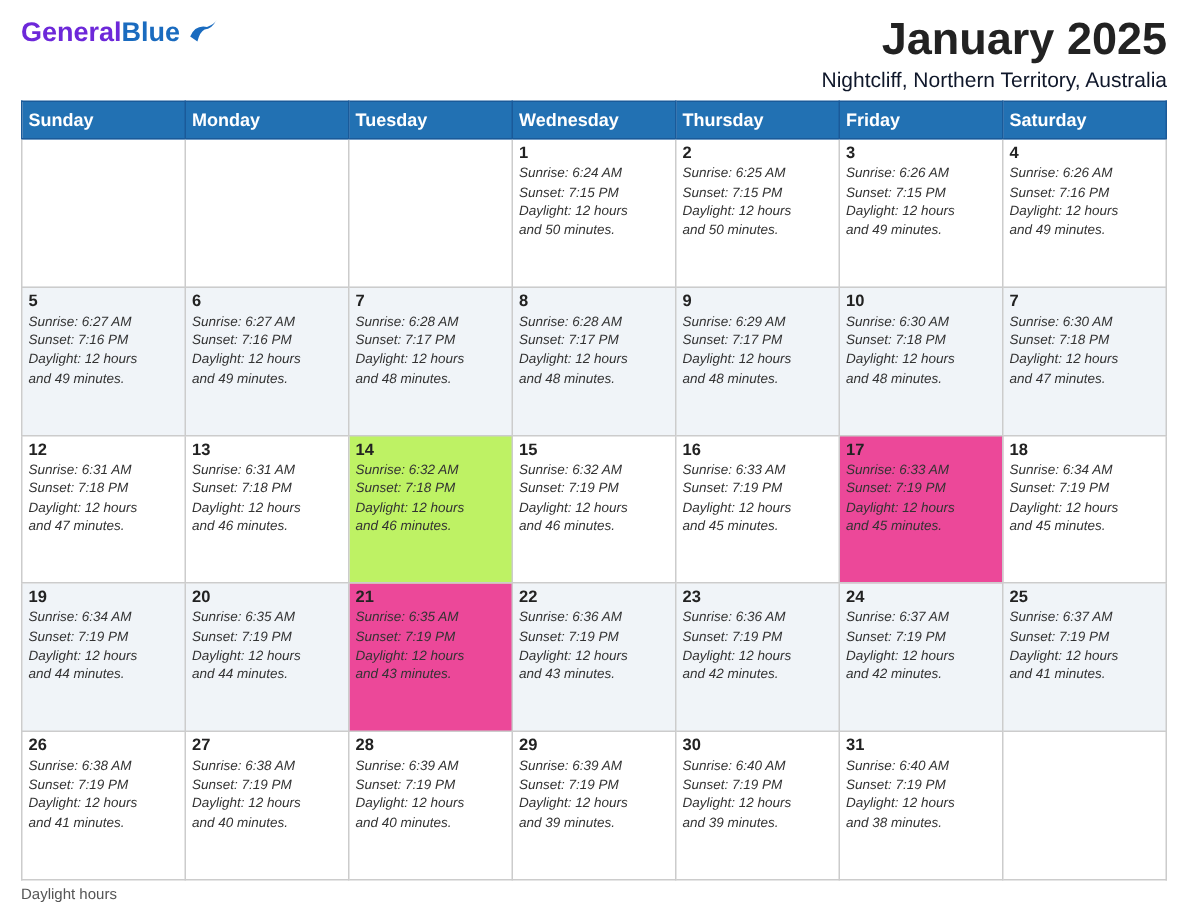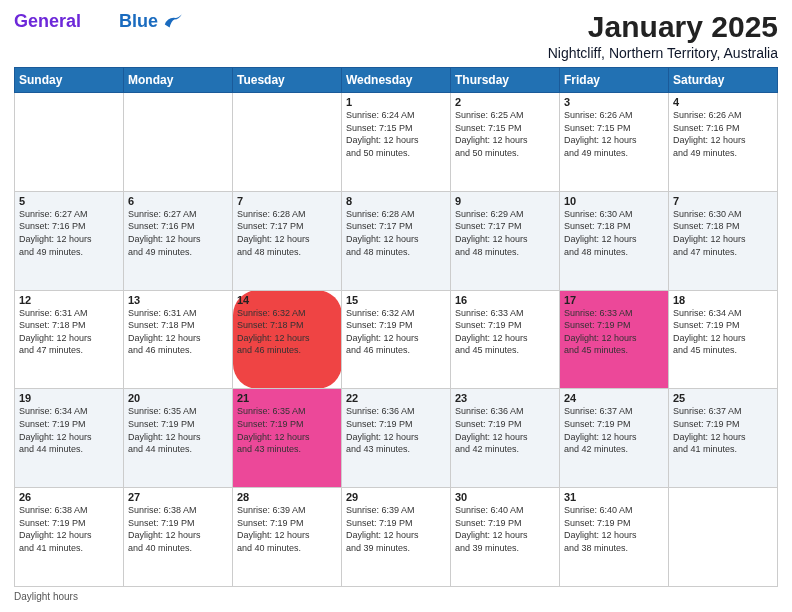--- a/index.html
+++ b/index.html
@@ -94,41 +94,42 @@
       font-size: 11px;
       font-weight: bold;
       color: #222;
       display: block;
       margin-bottom: 1px;
     }
     .day-info {
       font-size: 9px;
       color: #333;
       line-height: 1.4;
+      font-style: italic;
     }
     .empty {
       background: #fff;
     }
     .footer-note {
       font-size: 10px;
       color: #555;
       margin-top: 4px;
       text-align: left;
     }
   </style>
 </head>
 <body>
 
 <div class="page">
   <div class="header">
     <div class="logo">
       <div style="display:flex;flex-direction:column;align-items:flex-start;">
         <div style="display:flex;align-items:center;gap:2px;">
           <span class="logo-text">
-            <span>General</span><span style="color:#1a6bbf;padding-left:38px;">Blue</span>
+            <span>General</span><span style="color:#1a6bbf;">Blue</span>
           </span>
           <svg class="logo-bird" viewBox="0 0 30 30">
             <path d="M6,18 Q10,8 20,10 Q26,8 28,4 Q24,12 18,12 Q14,14 12,22 Z" fill="#1a6bbf"></path>
           </svg>
         </div>
       </div>
     </div>
     <div class="title-block">
       <div class="main-title">January 2025</div>
       <div class="sub-title">Nightcliff, Northern Territory, Australia</div>
@@ -240,21 +241,21 @@
 Daylight: 12 hours
 and 47 minutes.</div>
           </td>
           <td style="background: rgb(255, 255, 255);">
             <span class="day-num">13</span>
             <div class="day-info" style="white-space: pre-line;">Sunrise: 6:31 AM
 Sunset: 7:18 PM
 Daylight: 12 hours
 and 46 minutes.</div>
           </td>
-          <td style="background: #ef4444; border-radius: 25px;">
+          <td style="background: #bef264;">
             <span class="day-num">14</span>
             <div class="day-info" style="white-space: pre-line;">Sunrise: 6:32 AM
 Sunset: 7:18 PM
 Daylight: 12 hours
 and 46 minutes.</div>
           </td>
           <td style="background: rgb(255, 255, 255);">
             <span class="day-num">15</span>
             <div class="day-info" style="white-space: pre-line;">Sunrise: 6:32 AM
 Sunset: 7:19 PM

